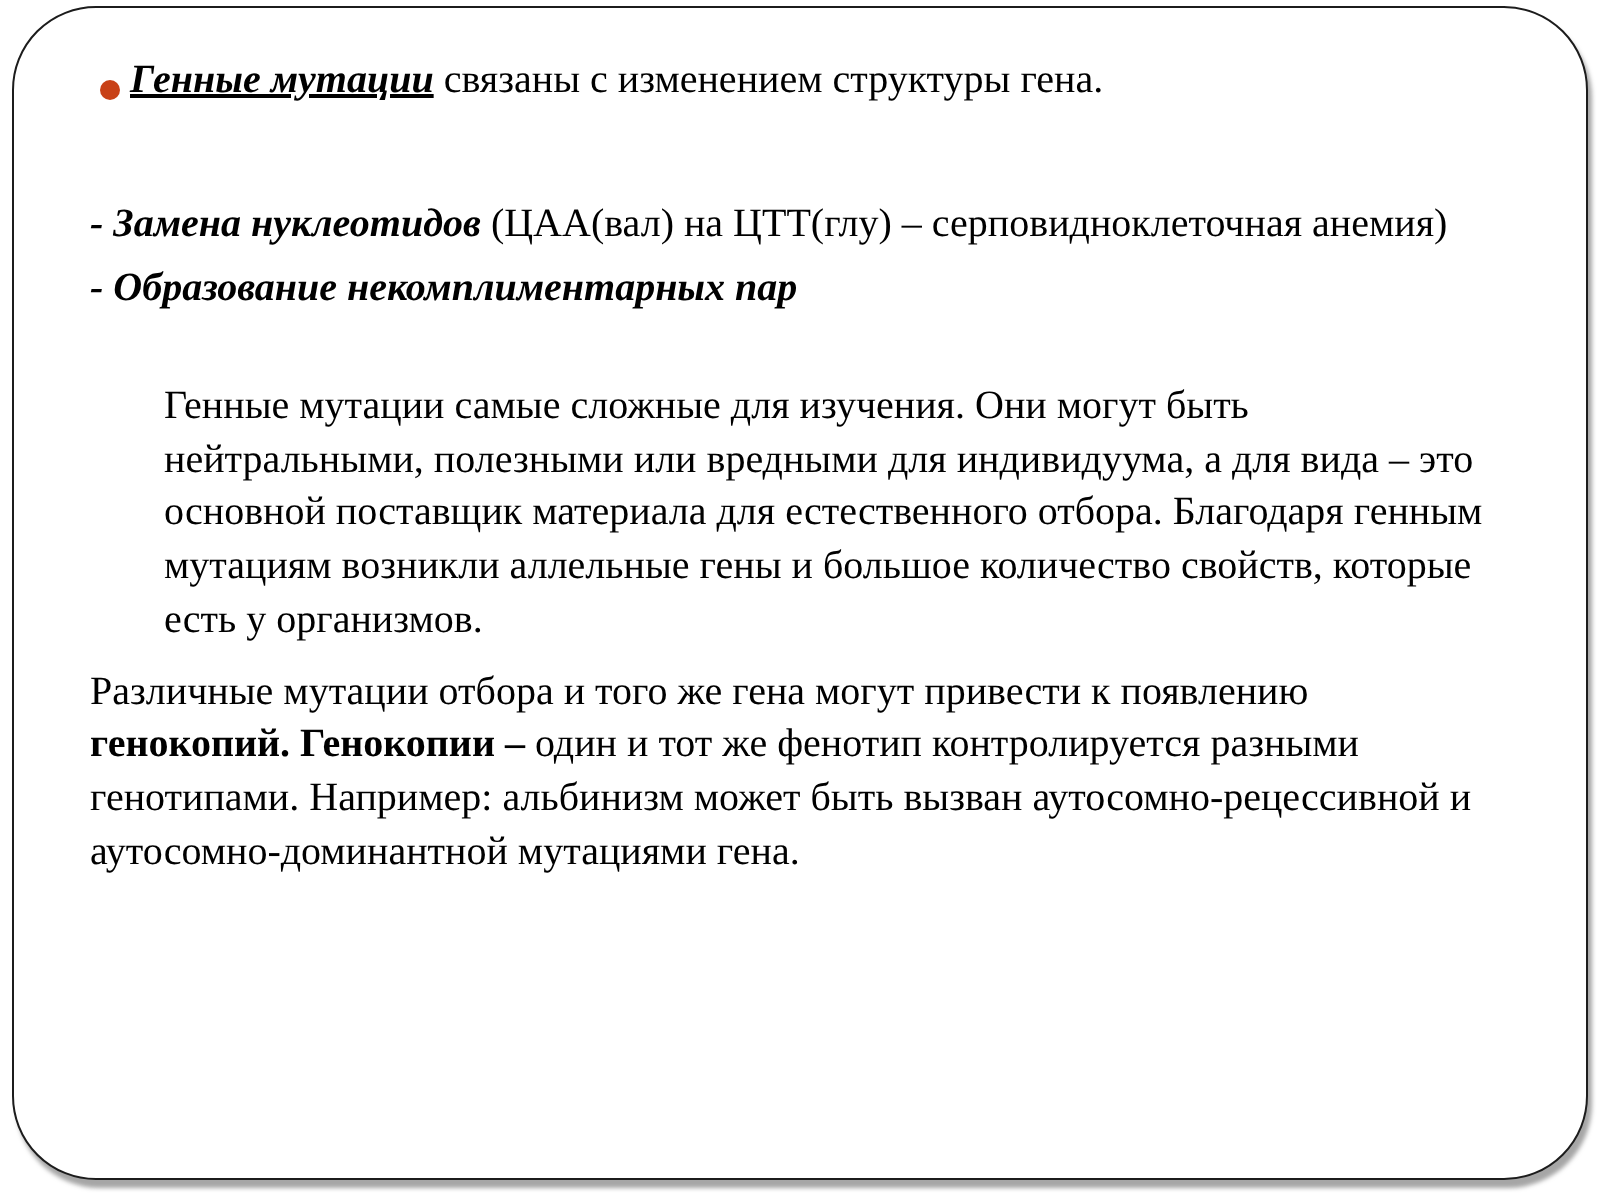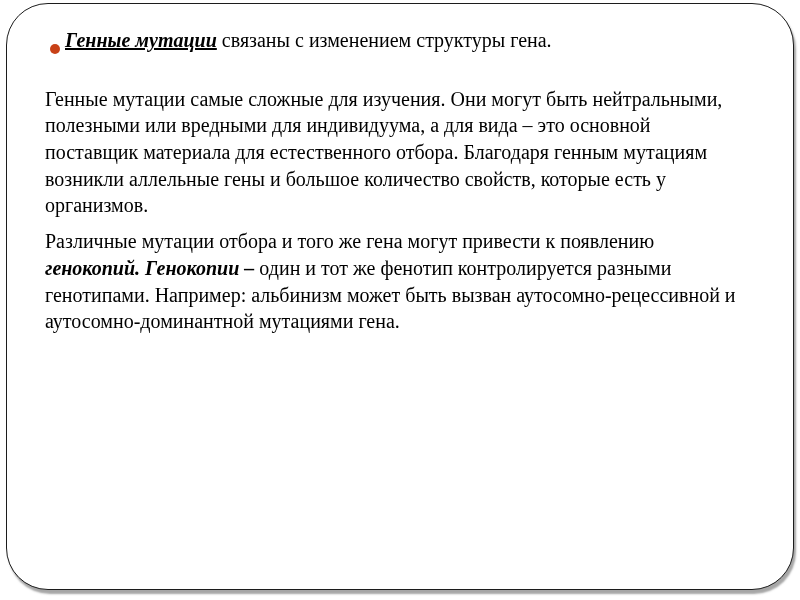--- a/index.html
+++ b/index.html
@@ -31,21 +31,21 @@
   }
   .content {
     position: absolute;
     left: 45px;
     top: 27px;
     width: 697px;
     font-size: 20px;
     line-height: 1.335;
   }
   p { margin: 0; }
-  .bullet-line { display: flex; align-items: flex-end; }
+  .bullet-line { display: flex; align-items: center; }
   .bullet {
     flex: none;
     width: 10px;
     height: 10px;
     border-radius: 50%;
     background: var(--accent, #c84117);
     margin: 9px 5px 0 5px;
   }
   .lead-term {
     font-weight: bold;
@@ -55,38 +55,40 @@
   .sub {
     font-weight: bold;
     font-style: italic;
   }
   .sub .reg {
     font-weight: normal;
     font-style: normal;
   }
   .sub-first { margin-top: 45px; }
   .sub-next  { margin-top: 6px; }
-  .para-1    { margin-top: 32px; }
+  .para-1    { margin-top: 32px; margin-left: 37px; }
   .para-2    { margin-top: 9px; }
-  .bold-it   { font-weight: bold; font-style: italic; }
+  .bold-it   { font-weight: bold; }
 </style>
 </head>
 <body>
 
 <div class="slide">
   <div class="frame"></div>
 
   <div class="content">
 
     <div class="bullet-line">
       <span class="bullet"></span>
       <p class="bullet-text"><span class="lead-term">Генные мутации</span><span> связаны с изменением структуры гена.</span></p>
     </div>
 
+    <p class="sub sub-first"><span>- Замена нуклеотидов </span><span class="reg">(ЦАА(вал) на ЦТТ(глу) – серповидноклеточная анемия)</span></p>
 
+    <p class="sub sub-next"><span>- Образование некомплиментарных пар</span></p>
 
 
     <p class="para-1"><span>Генные мутации самые сложные для изучения. Они могут быть нейтральными, полезными или вредными для индивидуума, а для вида – это основной поставщик материала для естественного отбора. Благодаря генным мутациям возникли аллельные гены и большое количество свойств, которые есть у организмов.</span></p>
 
     <p class="para-2"><span>Различные мутации отбора и того же гена могут привести к появлению </span><span class="bold-it">генокопий. Генокопии –</span><span> один и тот же фенотип контролируется разными генотипами. Например: альбинизм может быть вызван аутосомно-рецессивной и аутосомно-доминантной мутациями гена.</span></p>
 
   </div>
 </div>
 
 </body></html>

